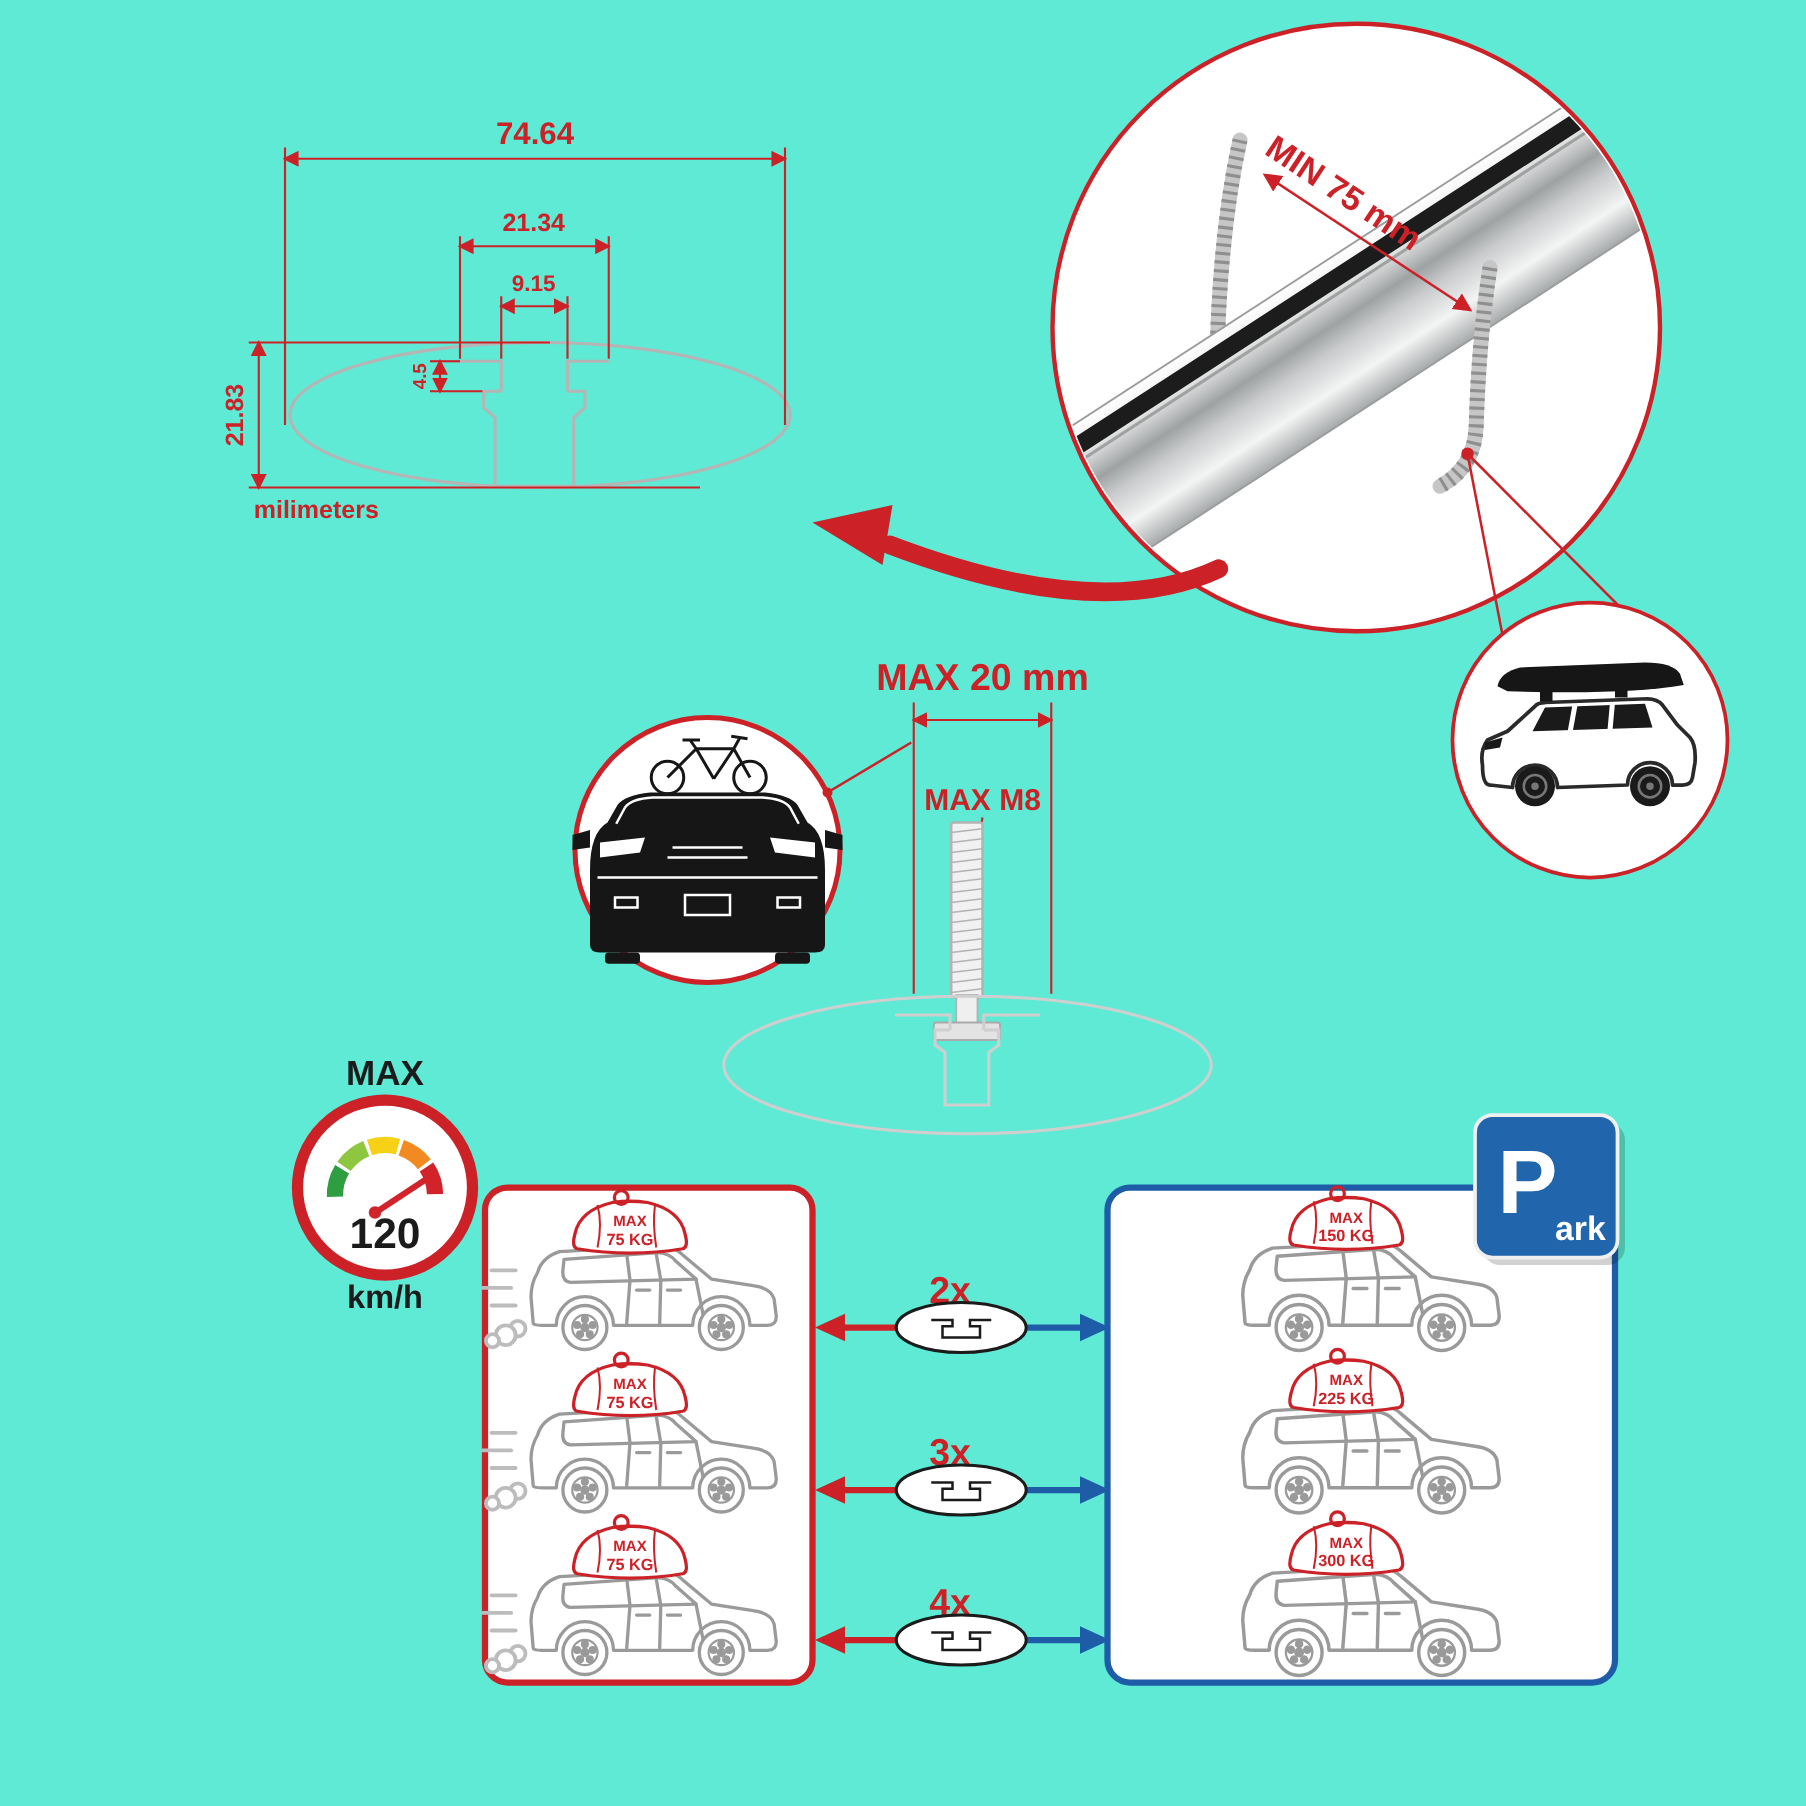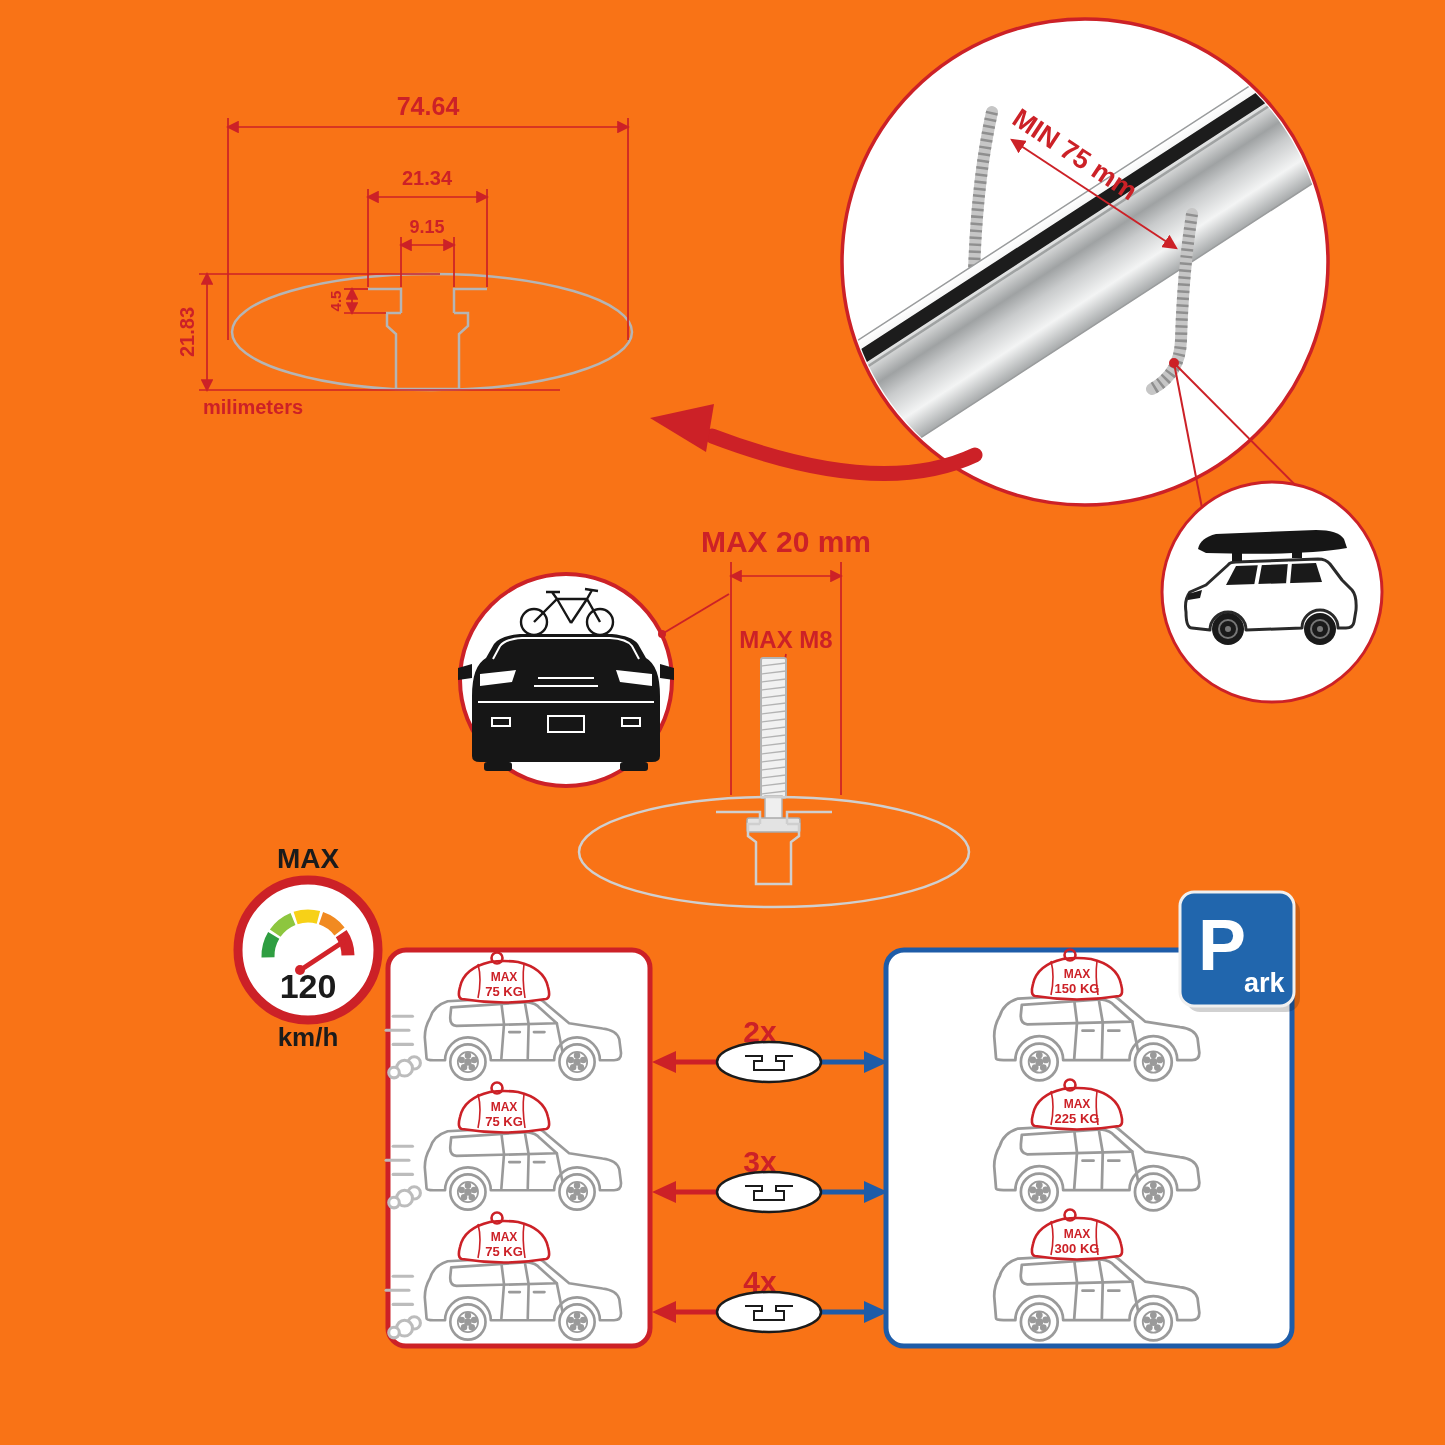--- a/index.html
+++ b/index.html
@@ -1,16 +1,16 @@
 <!DOCTYPE html>
 <html><head>
 <meta charset="utf-8">
 <style>
   html,body{margin:0;padding:0;background:#fff;}
-  .canvas{position:relative;width:1445px;height:1445px;background:#f97316;overflow:hidden;}
+  .canvas{position:relative;width:1445px;height:1445px;background:#5eead4;overflow:hidden;}
   svg{display:block;}
   svg text{font-family:"Liberation Sans", sans-serif;}
   .dim{fill:#cc2127;font-weight:700;}
   .redlbl{fill:#cc2127;font-weight:700;}
   .blklbl{fill:#1b1b1b;font-weight:700;}
   .whtlbl{fill:#ffffff;font-weight:700;}
   .bagtxt{fill:#cc2127;font-weight:700;text-anchor:middle;}
 </style>
 </head>
 <body>

